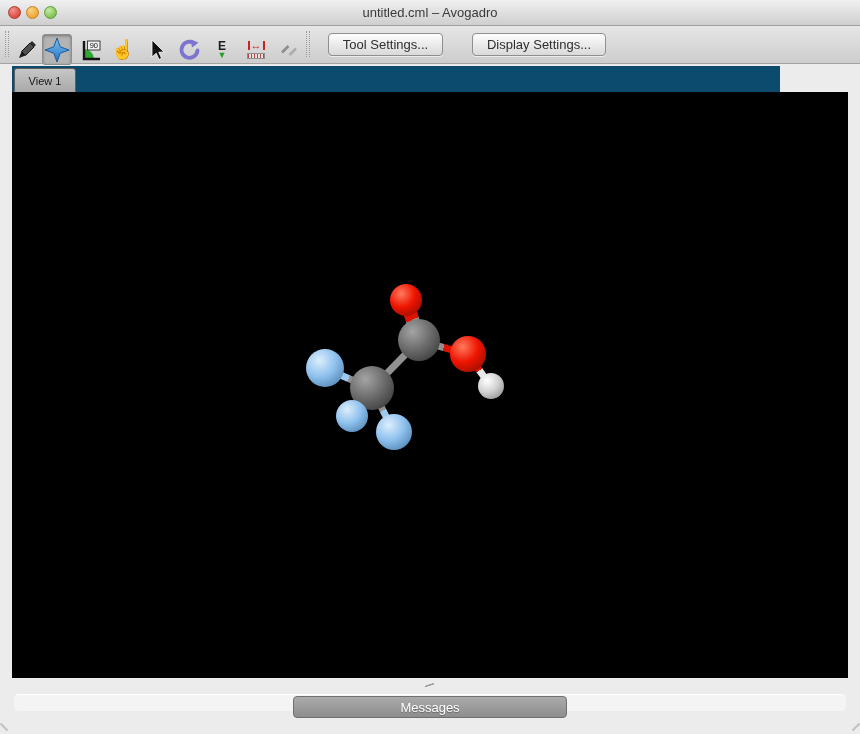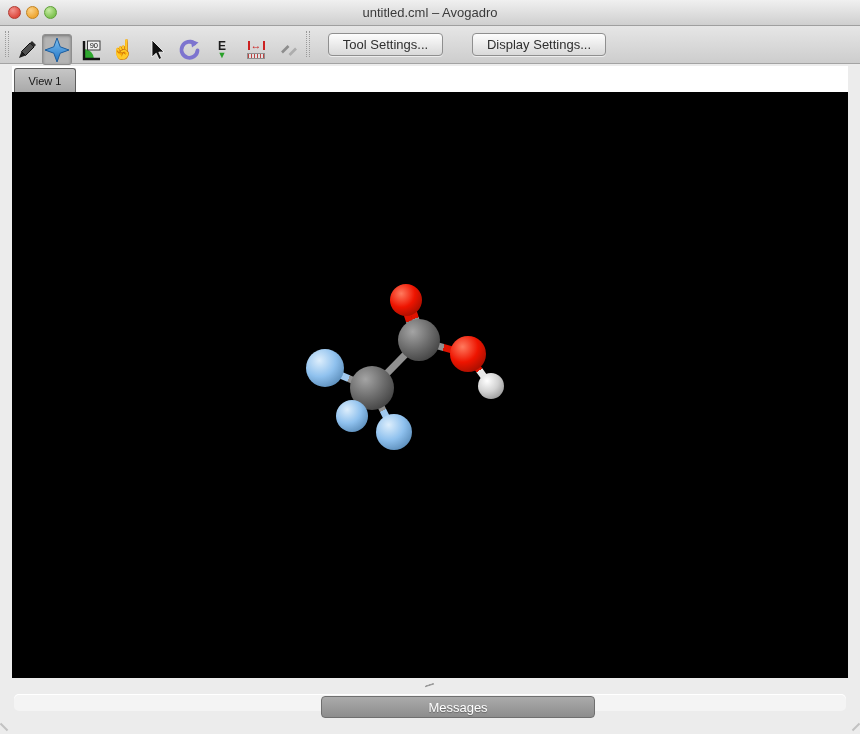--- a/index.html
+++ b/index.html
@@ -32,41 +32,41 @@
   .align-arrow{display:flex;align-items:center;color:#cc2222;font-weight:bold;font-size:11px;line-height:1;}
   .align-bar{width:2px;height:9px;background:#cc2222;}
   .align-glyph{margin:0 1px;}
   .ruler{width:18px;height:6px;box-sizing:border-box;border:1px solid #8f8f8f;background:
     repeating-linear-gradient(90deg,#bb4444 0 1px,#e3e3e3 1px 3px);}
   .macbtn{position:absolute;top:7px;height:23px;border:1px solid #8f8f8f;border-radius:4px;
     background:linear-gradient(#fdfdfd,#d9d9d9);font-size:13px;color:#2f2f2f;
     display:flex;align-items:center;justify-content:center;box-shadow:0 1px 0 rgba(255,255,255,.6);}
 
   
-  .tabbar{position:absolute;left:12px;top:66px;width:836px;height:26px;background:#ffffff;
+  .tabbar{position:absolute;left:12px;top:66px;width:768px;height:26px;background:#0c4a6e;
     border-bottom:1px solid #4d4d4d;}
   .tab{position:absolute;left:2px;top:2px;width:62px;height:24px;
     background:linear-gradient(#c6c6c6,#a9a9a9);border:1px solid #5e5e5e;border-bottom:none;
     border-radius:3px 3px 0 0;box-sizing:border-box;
     font-size:11px;color:#161616;display:flex;align-items:center;justify-content:center;}
 
   
   .viewport{position:absolute;left:12px;top:92px;width:836px;height:586px;background:#000;overflow:hidden;}
   .atom{position:absolute;border-radius:50%;}
   .bond{position:absolute;height:7px;border-radius:2px;transform-origin:left center;}
 
   
   .splitter-handle{position:absolute;left:425px;top:684px;width:10px;height:4px;
     border-top:2px solid #9a9a9a;transform:rotate(-18deg);border-radius:2px;}
   .msg-strip{position:absolute;left:14px;top:694px;width:832px;height:17px;background:#f4f4f4;
     border-radius:5px;box-shadow:inset 0 1px 0 #fff;}
   .msg-btn{position:absolute;left:293px;top:696px;width:274px;height:22px;border-radius:4px;
     background:linear-gradient(#ababab,#8d8d8d);border:1px solid #6f6f6f;box-sizing:border-box;
     color:#fff;font-size:13px;display:flex;align-items:center;justify-content:center;
-    text-shadow:0 1px 1px rgba(0,0,0,.35);margin-left:28px;}
+    text-shadow:0 1px 1px rgba(0,0,0,.35);}
   .grip{position:absolute;width:10px;height:0;border-top:2px solid #c2c2c2;}
   .grip-l{left:-1px;top:726px;transform:rotate(45deg);}
   .grip-r{left:851px;top:726px;transform:rotate(-45deg);}
 </style>
 </head>
 <body>
 
 <div class="window">
 
   <div class="titlebar">

